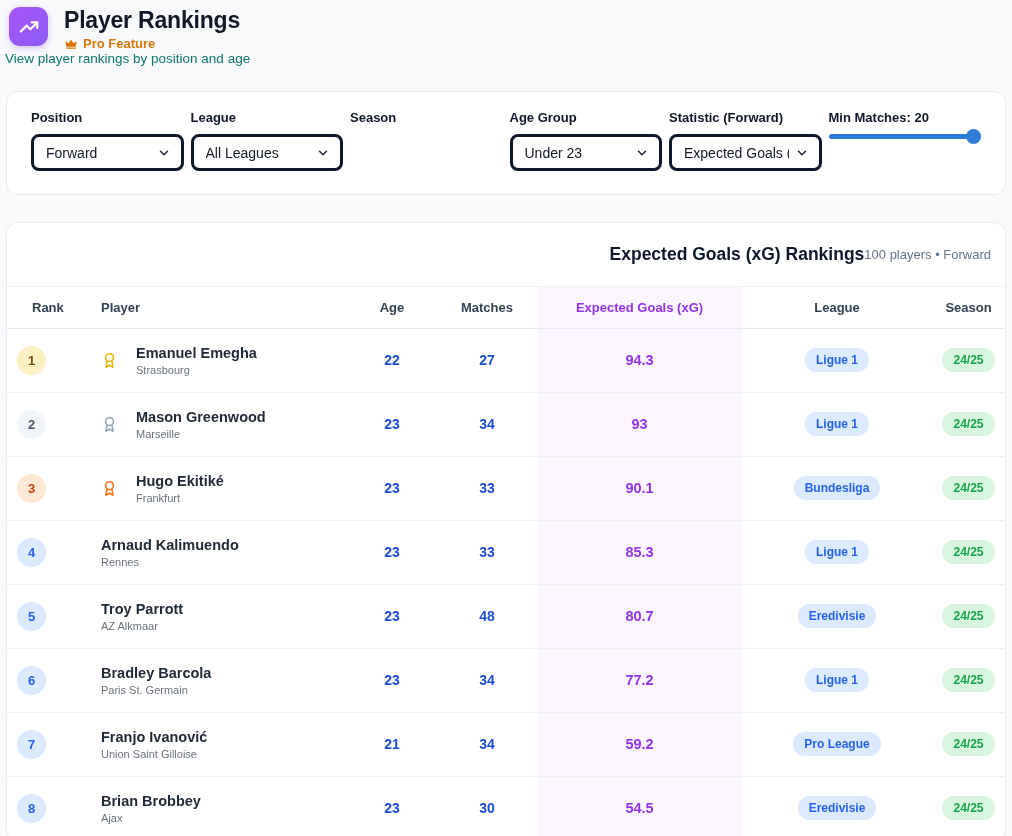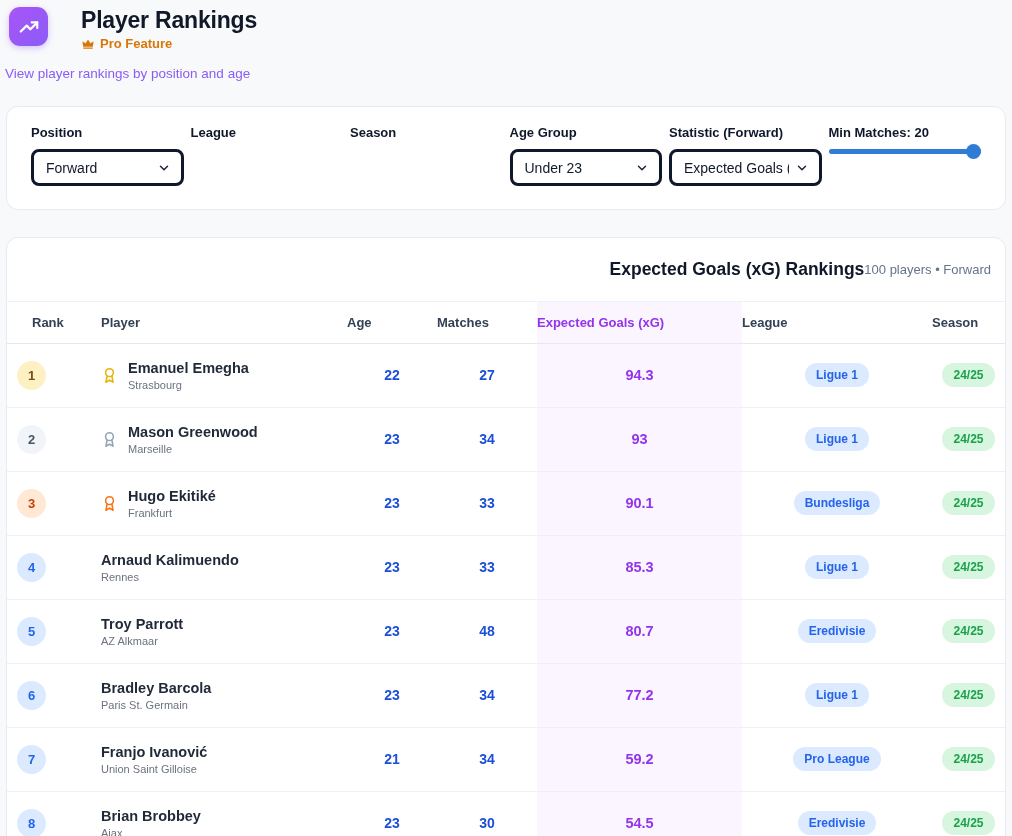--- a/index.html
+++ b/index.html
@@ -6,30 +6,30 @@
   html,body { width:1012px; height:836px; overflow:hidden; }
   body {
     background:#f8f9fb;
     font-family:"Liberation Sans", sans-serif;
     color:#0f172a;
     position:relative;
   }
 
   
   .page-header { padding:7px 10px 0 5px; }
-  .header-top { display:flex; gap:33px; align-items:flex-start; padding-left:4px; }
+  .header-top { display:flex; gap:16px; align-items:flex-start; padding-left:4px; }
   .app-icon {
     width:39px; height:39px; border-radius:11px; flex:none;
     background:linear-gradient(135deg, var(--icon-grad-from,#a855f7), var(--icon-grad-to,#8b5cf6));
     display:flex; align-items:center; justify-content:center;
     box-shadow:0 2px 6px rgba(139,92,246,.35);
   }
   .page-title { font-size:23px; font-weight:bold; color:#111827; letter-spacing:-.2px; line-height:1.15; }
   .pro-row { display:flex; align-items:center; gap:5px; margin-top:3px; color:var(--pro-orange,#d97706); font-size:13px; font-weight:bold; }
-  .subtitle { margin-top:15px; font-size:13.5px; color:#8b5cf6; }
+  .subtitle { font-size:13.5px; color:#0f766e; }
 
   
   .filter-card {
     margin:25px 6px 0 6px; background:#fff;
     border:1px solid #e7eaf0; border-radius:12px;
     padding:18px 24px 23px 24px;
     display:flex; gap:7px;
   }
   .filter-group { flex:1; min-width:0; }
   .filter-label { font-size:13px; font-weight:bold; color:#0f172a; margin-bottom:9px; white-space:nowrap; }
@@ -49,37 +49,37 @@
   .table-card {
     margin:27px 6px 0 6px; background:#fff;
     border:1px solid #e7eaf0; border-radius:12px;
     overflow:hidden; height:620px;
   }
   .card-header { display:flex; justify-content:flex-end; align-items:center; padding:21px 14px 21px 26px; border-bottom:1px solid #eef1f5; }
   .card-title { font-size:17.5px; font-weight:bold; color:#0f172a; }
   .card-summary { font-size:13px; color:#64748b; }
 
   table { width:100%; border-collapse:collapse; table-layout:fixed; }
-  thead th { font-size:13px; font-weight:bold; color:#334155; height:41px; border-bottom:1px solid #e5e9ef; text-align:left; }
+  thead th { font-size:13px; font-weight:bold; color:#334155; height:41px; border-bottom:1px solid #e5e9ef; text-align:center; }
   th.th-rank { text-align:left; padding-left:25px; }
   th.th-player { text-align:left; padding-left:24px; }
   th.th-xg { color:var(--xg-purple,#9333ea); background:var(--xg-bg,#faf5ff); }
   tbody td { height:64px; border-bottom:1px solid #edf0f4; vertical-align:middle; }
 
   .rank-badge {
     width:29px; height:29px; border-radius:50%; margin-left:10px;
     display:inline-flex; align-items:center; justify-content:center;
     font-size:13px; font-weight:bold;
   }
   .rank-1 { background:var(--rank1-bg,#fdf0c3); color:var(--rank1-text,#7a4e10); }
   .rank-2 { background:var(--rank2-bg,#f1f5f9); color:var(--rank2-text,#475569); }
   .rank-3 { background:var(--rank3-bg,#ffe9d5); color:var(--rank3-text,#c2410c); }
   .rank-n { background:var(--rankn-bg,#dbeafe); color:var(--rankn-text,#2563eb); }
 
-  .player-cell { display:flex; align-items:center; gap:10px; padding-left:24px; }
+  .player-cell { display:flex; align-items:center; gap:18px; padding-left:24px; }
   .medal { width:17px; height:17px; flex:none; display:flex; align-items:center; }
   .medal svg { stroke:currentColor; }
   .medal-gold   { color:var(--medal-gold,#eab308); }
   .medal-silver { color:var(--medal-silver,#94a3b8); }
   .medal-bronze { color:var(--medal-bronze,#f97316); }
   .pname { font-size:14.5px; font-weight:bold; color:#1f2937; }
   .pclub { font-size:11px; color:#6b7280; margin-top:3px; }
 
   .td-num { text-align:center; font-size:14px; font-weight:bold; color:#1d4ed8; }
   .td-xg  { text-align:center; background:var(--xg-bg,#faf5ff); font-size:14.5px; font-weight:bold; color:var(--xg-purple,#9333ea); }
@@ -122,20 +122,26 @@
     <div class="select">
       <span class="val">Forward</span>
       <svg width="14" height="14" viewBox="0 0 24 24" fill="none" stroke="#1f2937" stroke-width="2.6" stroke-linecap="round" stroke-linejoin="round">
           <polyline points="6 9 12 15 18 9"></polyline>
         </svg>
     </div>
   </div>
 
   <div class="filter-group">
     <div class="filter-label">League</div>
+    <div class="select">
+      <span class="val">All Leagues</span>
+      <svg width="14" height="14" viewBox="0 0 24 24" fill="none" stroke="#1f2937" stroke-width="2.6" stroke-linecap="round" stroke-linejoin="round">
+          <polyline points="6 9 12 15 18 9"></polyline>
+        </svg>
+    </div>
   </div>
 
   <div class="filter-group">
     <div class="filter-label">Season</div>
   </div>
 
   <div class="filter-group">
     <div class="filter-label">Age Group</div>
     <div class="select">
       <span class="val">Under 23</span>

